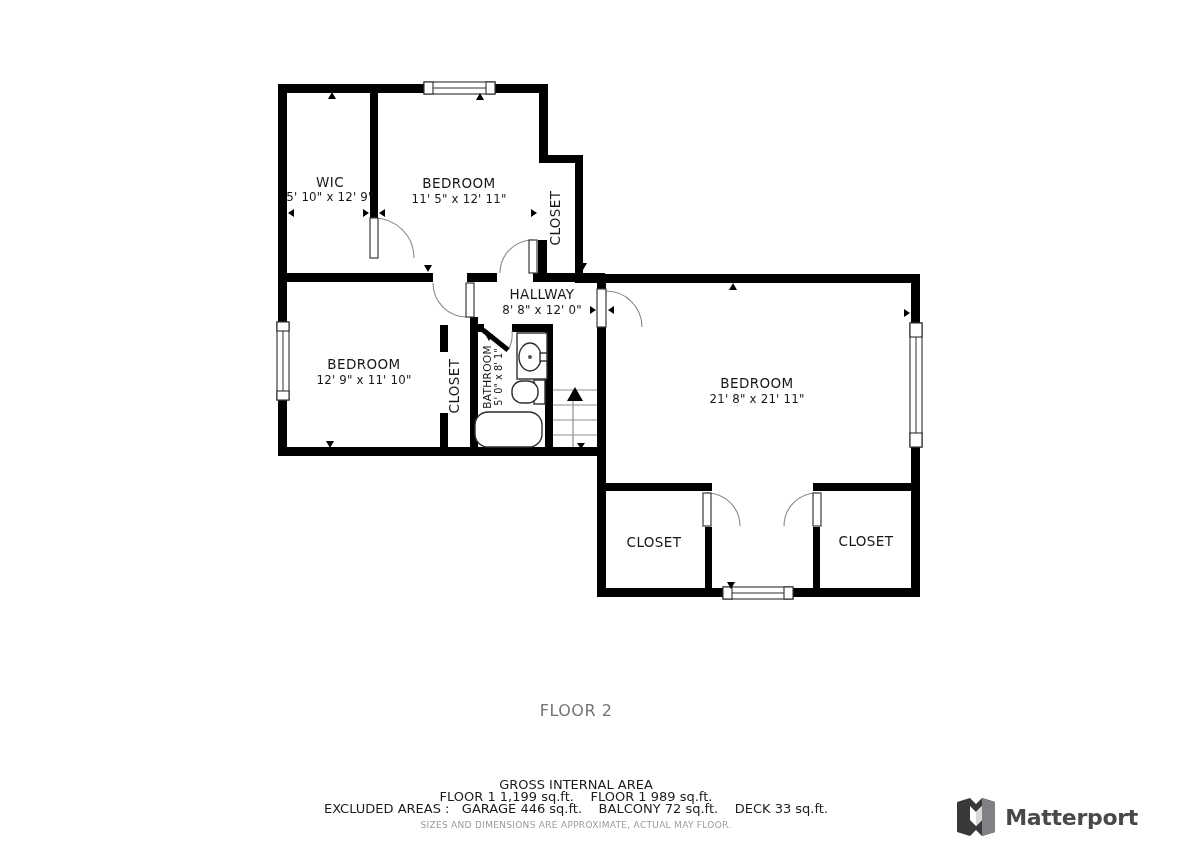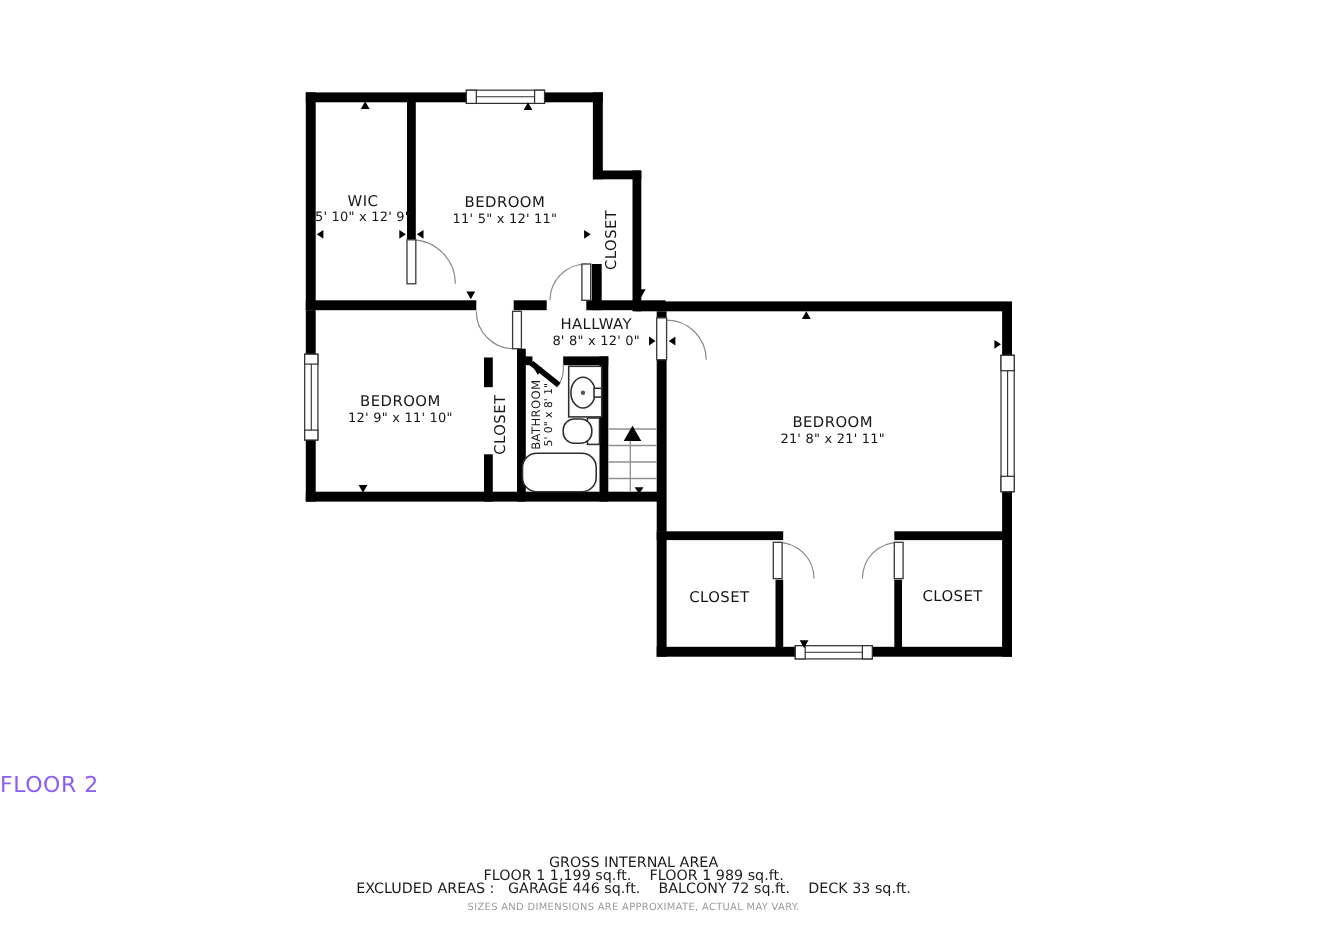--- a/index.html
+++ b/index.html
@@ -14,22 +14,22 @@
   .winline{stroke:#2e2e2e;stroke-width:1;}
   .fixture{fill:#ffffff;stroke:#2e2e2e;stroke-width:1.4;}
   .tread{stroke:#8f8f8f;stroke-width:1.2;}
   .marker{fill:#000000;}
   text{font-family:"DejaVu Sans","Liberation Sans",sans-serif;text-anchor:middle;fill:#171717;}
   .room-name{font-size:13.5px;letter-spacing:.4px;}
   .room-dims{font-size:11.8px;letter-spacing:.2px;}
   .bath-name{font-size:10.6px;letter-spacing:.3px;}
   .bath-dims{font-size:9.8px;}
   
-  .floor-label{position:absolute;top:701px;left:0;width:100%;text-align:left;
-               font-size:20px;color:#8b5cf6;letter-spacing:.5px;}
+  .floor-label{position:absolute;top:701px;left:0;width:100%;text-align:center;
+               font-size:16px;color:#737373;letter-spacing:.5px;}
   .summary{position:absolute;top:779px;left:0;width:100%;text-align:center;color:#1c1c1c;}
   .summary div{font-size:13px;line-height:12.2px;white-space:pre;}
   .summary .disclaimer{font-size:9px;color:#9b9b9b;margin-top:3px;letter-spacing:.3px;}
   
   .brand{position:absolute;right:14px;top:797px;display:flex;align-items:center;gap:9px;}
   .brand .wordmark{font-size:22px;font-weight:700;color:#47484a;letter-spacing:-0.3px;}
 </style>
 </head>
 <body>
 
@@ -200,17 +200,26 @@
       <text class="room-name" x="866" y="546">CLOSET</text>
     </g>
   </svg>
 
   <div class="floor-label">FLOOR 2</div>
 
   <div class="summary">
     <div>GROSS INTERNAL AREA</div>
     <div>FLOOR 1 1,199 sq.ft.    FLOOR 1 989 sq.ft.</div>
     <div>EXCLUDED AREAS :   GARAGE 446 sq.ft.    BALCONY 72 sq.ft.    DECK 33 sq.ft.</div>
-    <div class="disclaimer">SIZES AND DIMENSIONS ARE APPROXIMATE, ACTUAL MAY VARY.</div>
+    <div class="disclaimer">SIZES AND DIMENSIONS ARE APPROXIMATE, ACTUAL MAY FLOOR.</div>
   </div>
 
+  <div class="brand">
+    <svg width="40" height="40" viewBox="0 0 40 40">
+      <path d="M1,5 L14,1 L20,7 L26,1 L39,5 L39,35 L26,39 L20,33 L14,39 L1,35 Z" fill="#39393b"></path>
+      <path d="M26,1 L39,5 L39,35 L26,39 Z" fill="#808184"></path>
+      <path d="M14,9 L20,15 L26,9 L26,23 L20,29 L14,23 Z" fill="#ffffff"></path>
+      <path d="M20,15 L26,9 L26,23 L20,29 Z" fill="#d8d8d8"></path>
+    </svg>
+    <span class="wordmark">Matterport</span>
+  </div>
 
 </div>
 
 </body></html>

